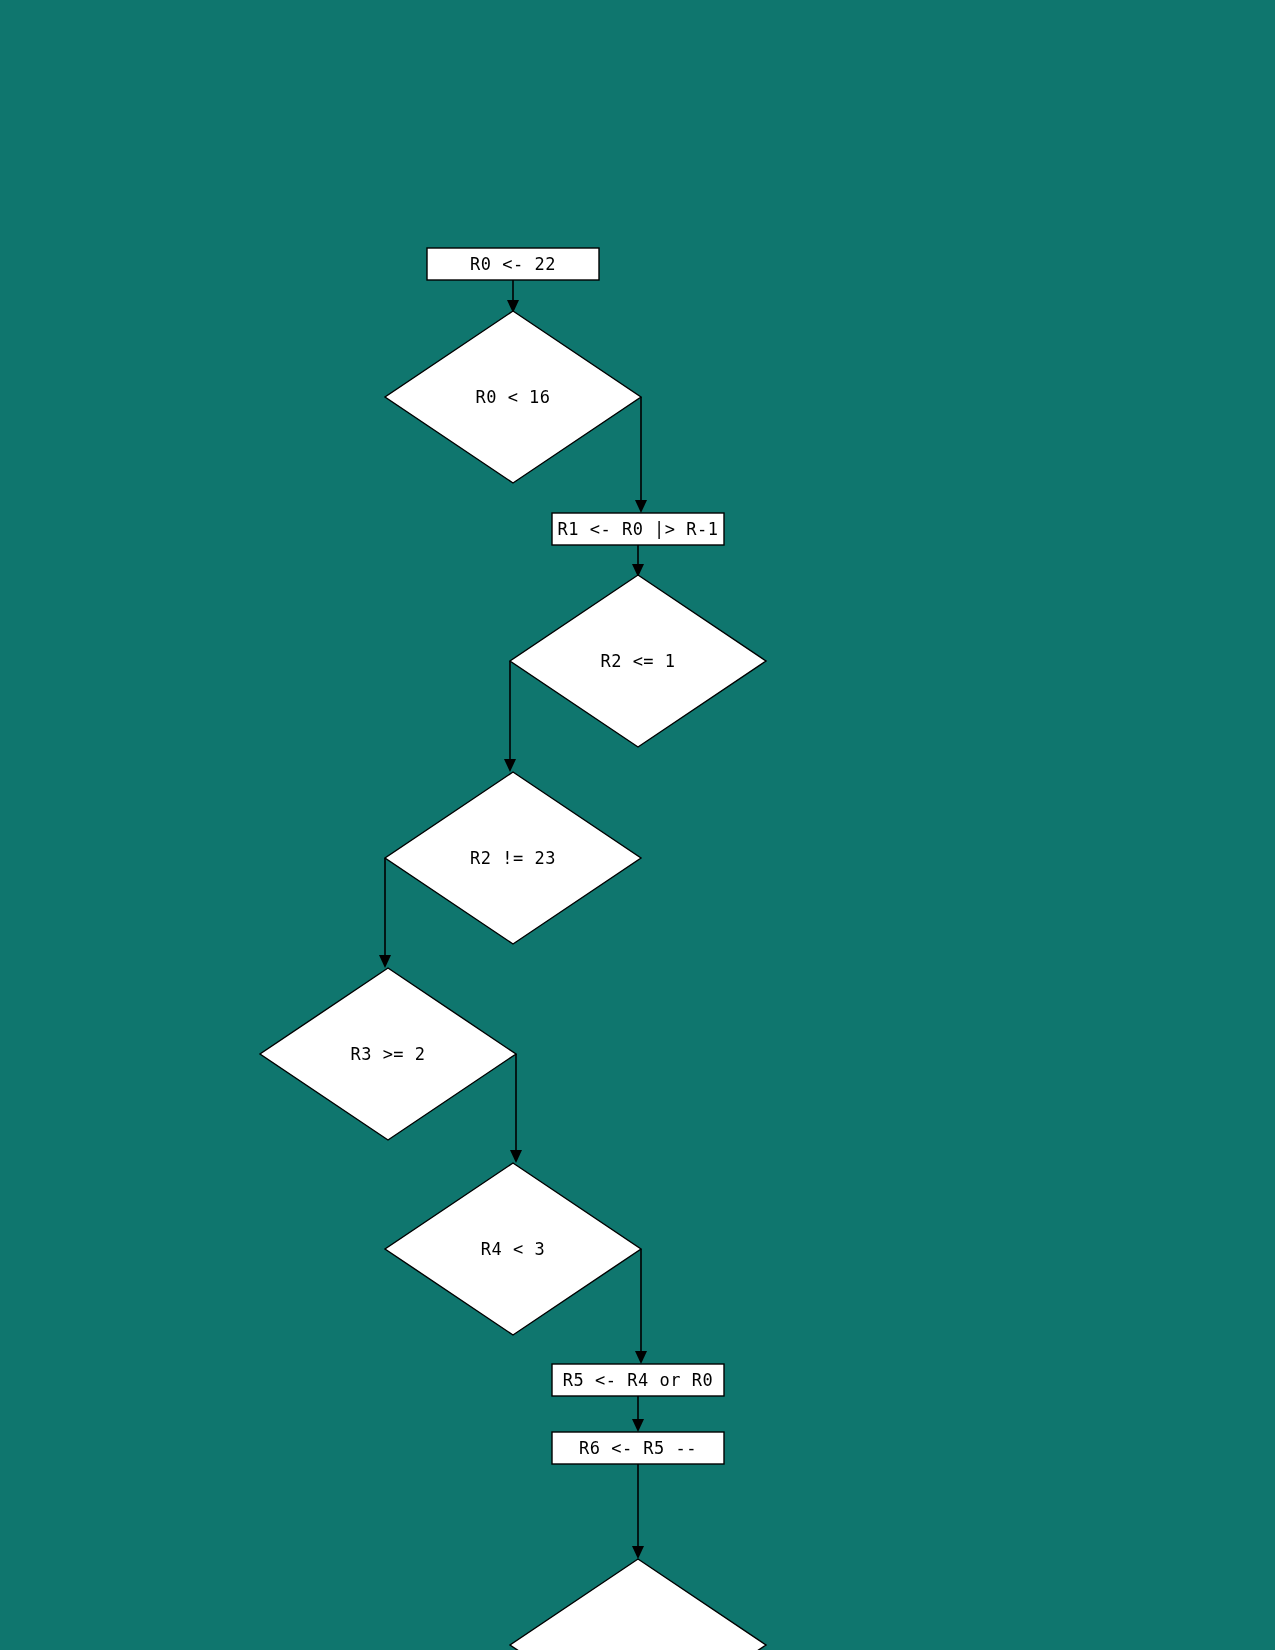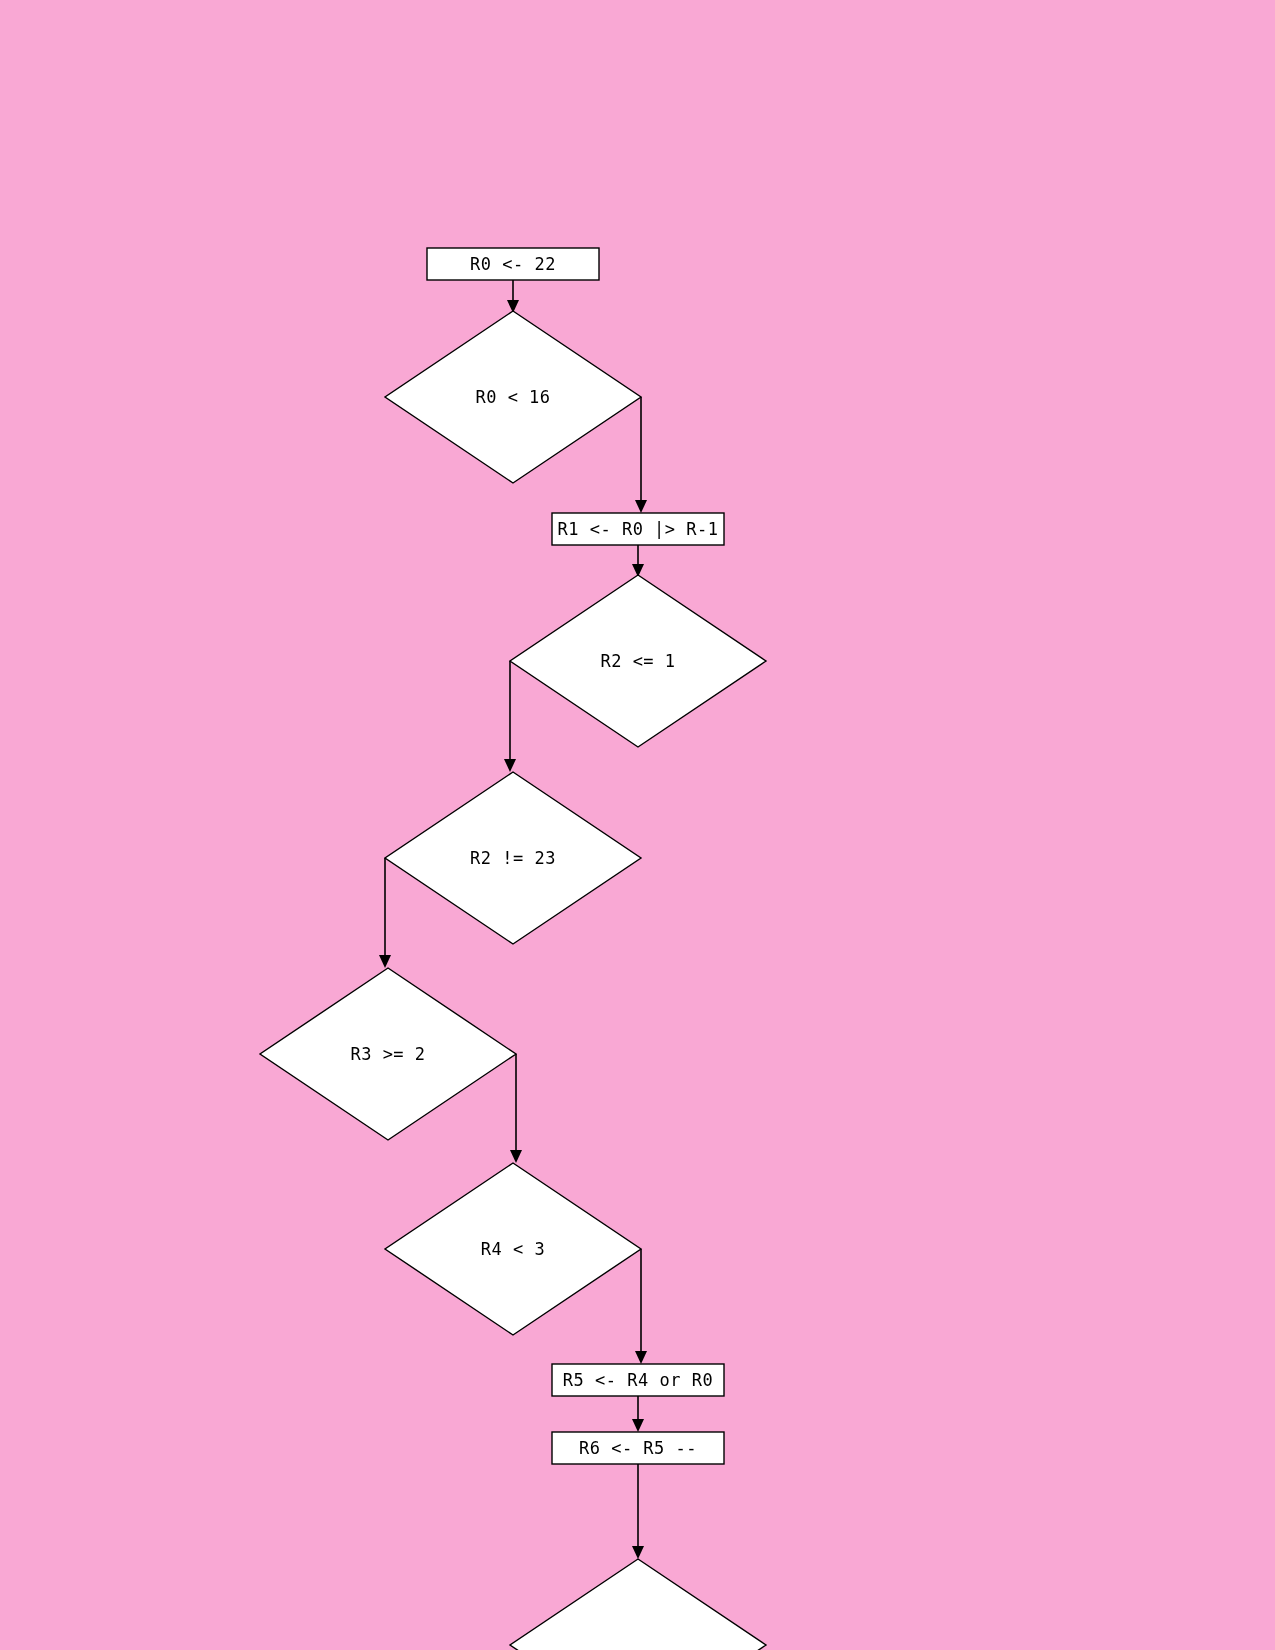--- a/index.html
+++ b/index.html
@@ -10,21 +10,21 @@
   body {
     width: 1275px;
     height: 1650px;
     font-family: "DejaVu Sans Mono", monospace;
     overflow: hidden;
   }
   #flow-root {
     position: relative;
     width: 1275px;
     height: 1650px;
-    background: #f9a8d4;
+    background: #0f766e;
   }
   svg#flow-svg {
     display: block;
     width: 1275px;
     height: 1650px;
   }
   .node-shape {
     fill: #ffffff;
     stroke: #000000;
     stroke-width: 1.4;

